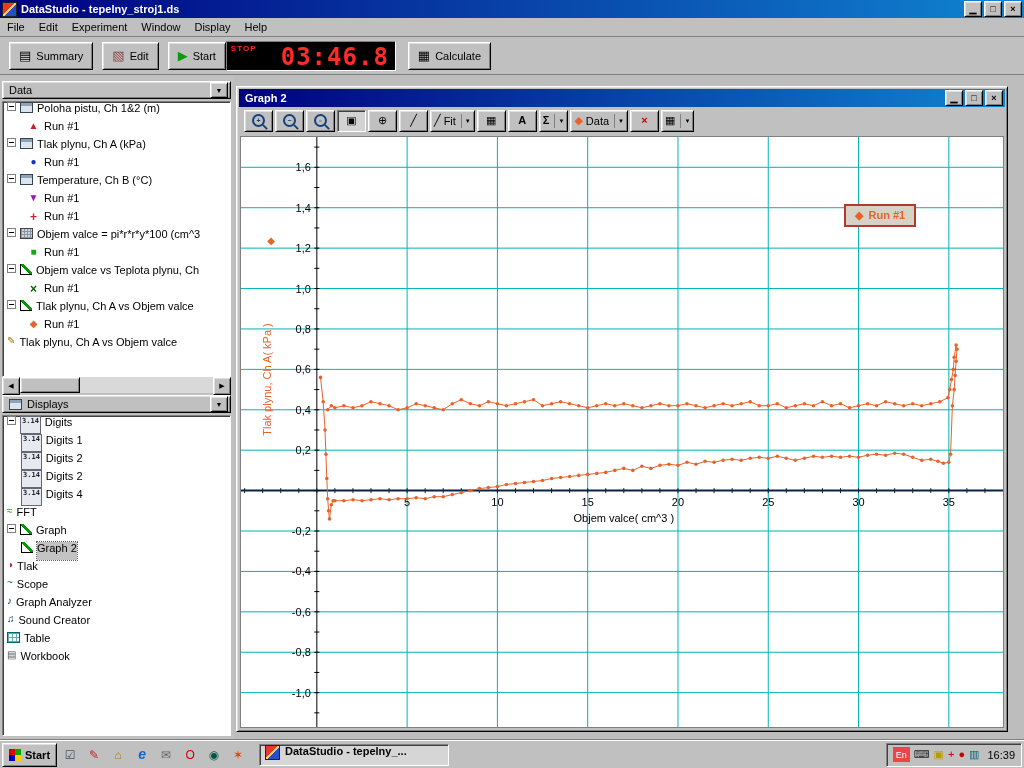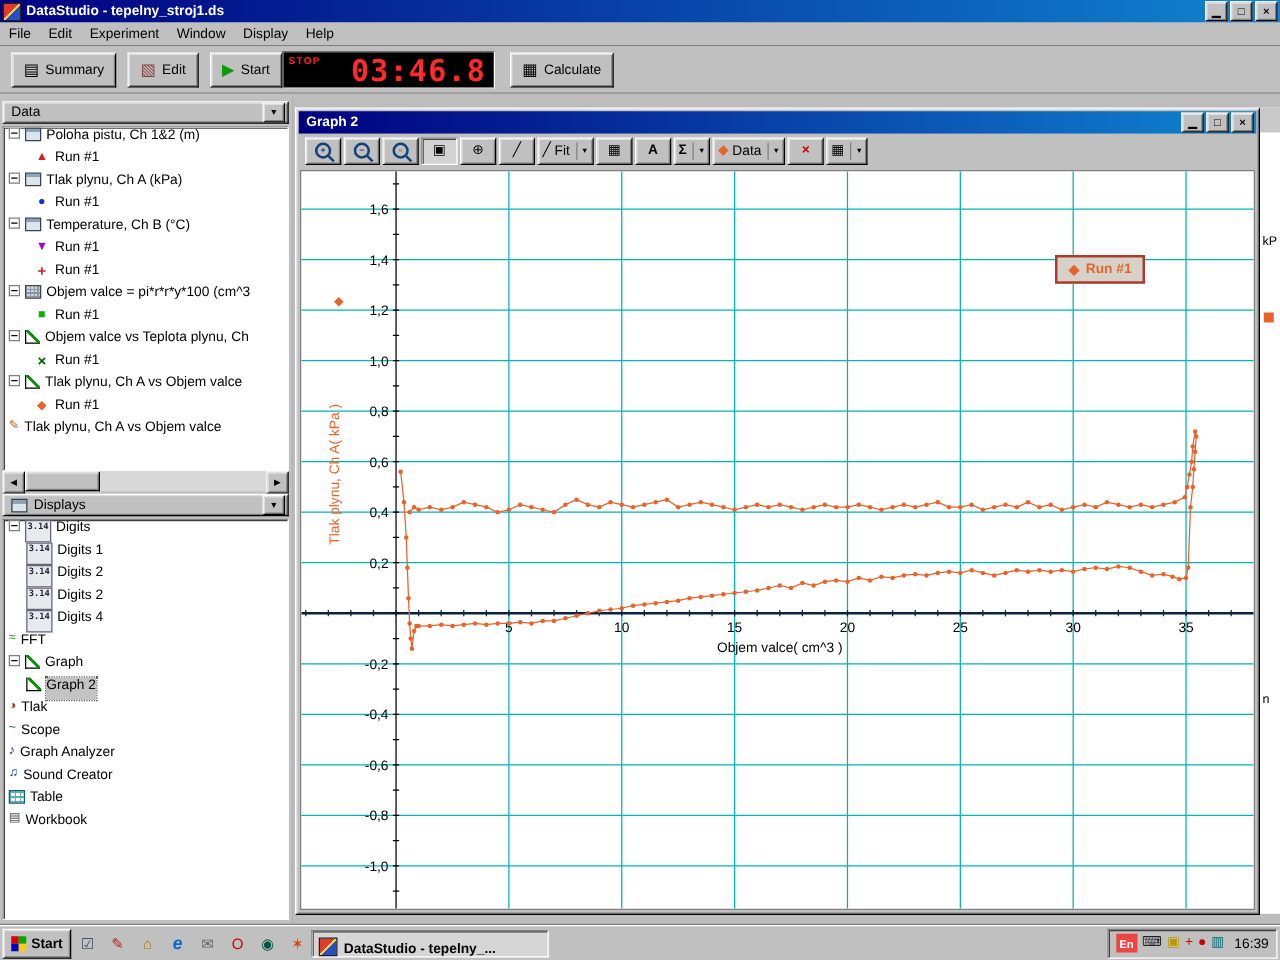--- a/index.html
+++ b/index.html
@@ -79,24 +79,24 @@
   #plot svg{position:absolute;left:0;top:0}
   #legend{position:absolute;display:flex;align-items:center;gap:5px;padding:3px 9px;background:#d6d2c8;
     border:2px solid var(--legendb);font-weight:bold;color:var(--accent)}
   
   #taskbar{left:0;bottom:0;width:1024px;height:28px;background:var(--chrome);border-top:1px solid #fff;
     box-shadow:0 -1px 0 #808080;display:flex;align-items:center;padding:0 2px;box-sizing:border-box}
   #startbtn{display:inline-flex;align-items:center;gap:4px;height:22px;padding:0 6px;font-weight:bold}
   .flag{width:12px;height:12px;display:grid;grid-template-columns:6px 6px;grid-template-rows:6px 6px}
   .flag i{display:block}
   .qbtn{width:22px;height:22px;display:inline-flex;align-items:center;justify-content:center;margin-left:2px;font-size:12px;background:var(--chrome)}
-  #taskbtn{display:inline-flex;align-items:flex-end;gap:5px;width:190px;height:22px;padding:0 5px;margin-left:0;
+  #taskbtn{display:inline-flex;align-items:flex-start;gap:5px;width:190px;height:22px;padding:0 5px;margin-left:10px;
     background:#d6d6d6;border:1px solid;border-color:#808080 #fff #fff #808080;box-shadow:inset 1px 1px 0 #404040;font-weight:bold;box-sizing:border-box}
   #tray{margin-left:auto;height:22px;display:flex;align-items:center;gap:4px;padding:0 6px}
-  #lang{width:17px;height:15px;background:#ef4444;color:#fff;font-size:9px;font-weight:bold;display:flex;align-items:center;justify-content:center}
+  #lang{width:17px;height:15px;background:#ef4444;color:#fff;font-size:9px;font-weight:normal;display:flex;align-items:center;justify-content:center}
   .tico{font-size:11px;line-height:1}
   #clock{margin-left:4px}
   .nowrap{white-space:nowrap;overflow:hidden}
 </style>
 </head>
 <body>
 
 <div class="abs" id="titlebar">
   <span class="appicon"></span>
   <span class="t">DataStudio - tepelny_stroj1.ds</span>
@@ -274,26 +274,20 @@
         <span>Table</span>
       </div>
       <div class="trow" style="padding-left: 4px;">
         <span class="ic-ch" style="color: rgb(85, 85, 85);">▤</span>
         <span>Workbook</span>
       </div>
     </div>
 </div>
 
 <div class="abs" id="mdi">
-  <div id="bg-strip">
-    <div class="striptop"></div>
-    <span class="frag" style="top:102px">kP</span>
-    <span class="chip" style="top:164px"></span>
-    <span class="frag" style="top:468px">n</span>
-  </div>
 
   <div id="graphwin" class="raised">
     <div id="gw-titlebar">
       <span class="t">Graph 2</span>
       <span class="wbtns">
         <span class="wbtn raised">▁</span>
         <span class="wbtn raised">□</span>
         <span class="wbtn raised">×</span>
       </span>
     </div>

